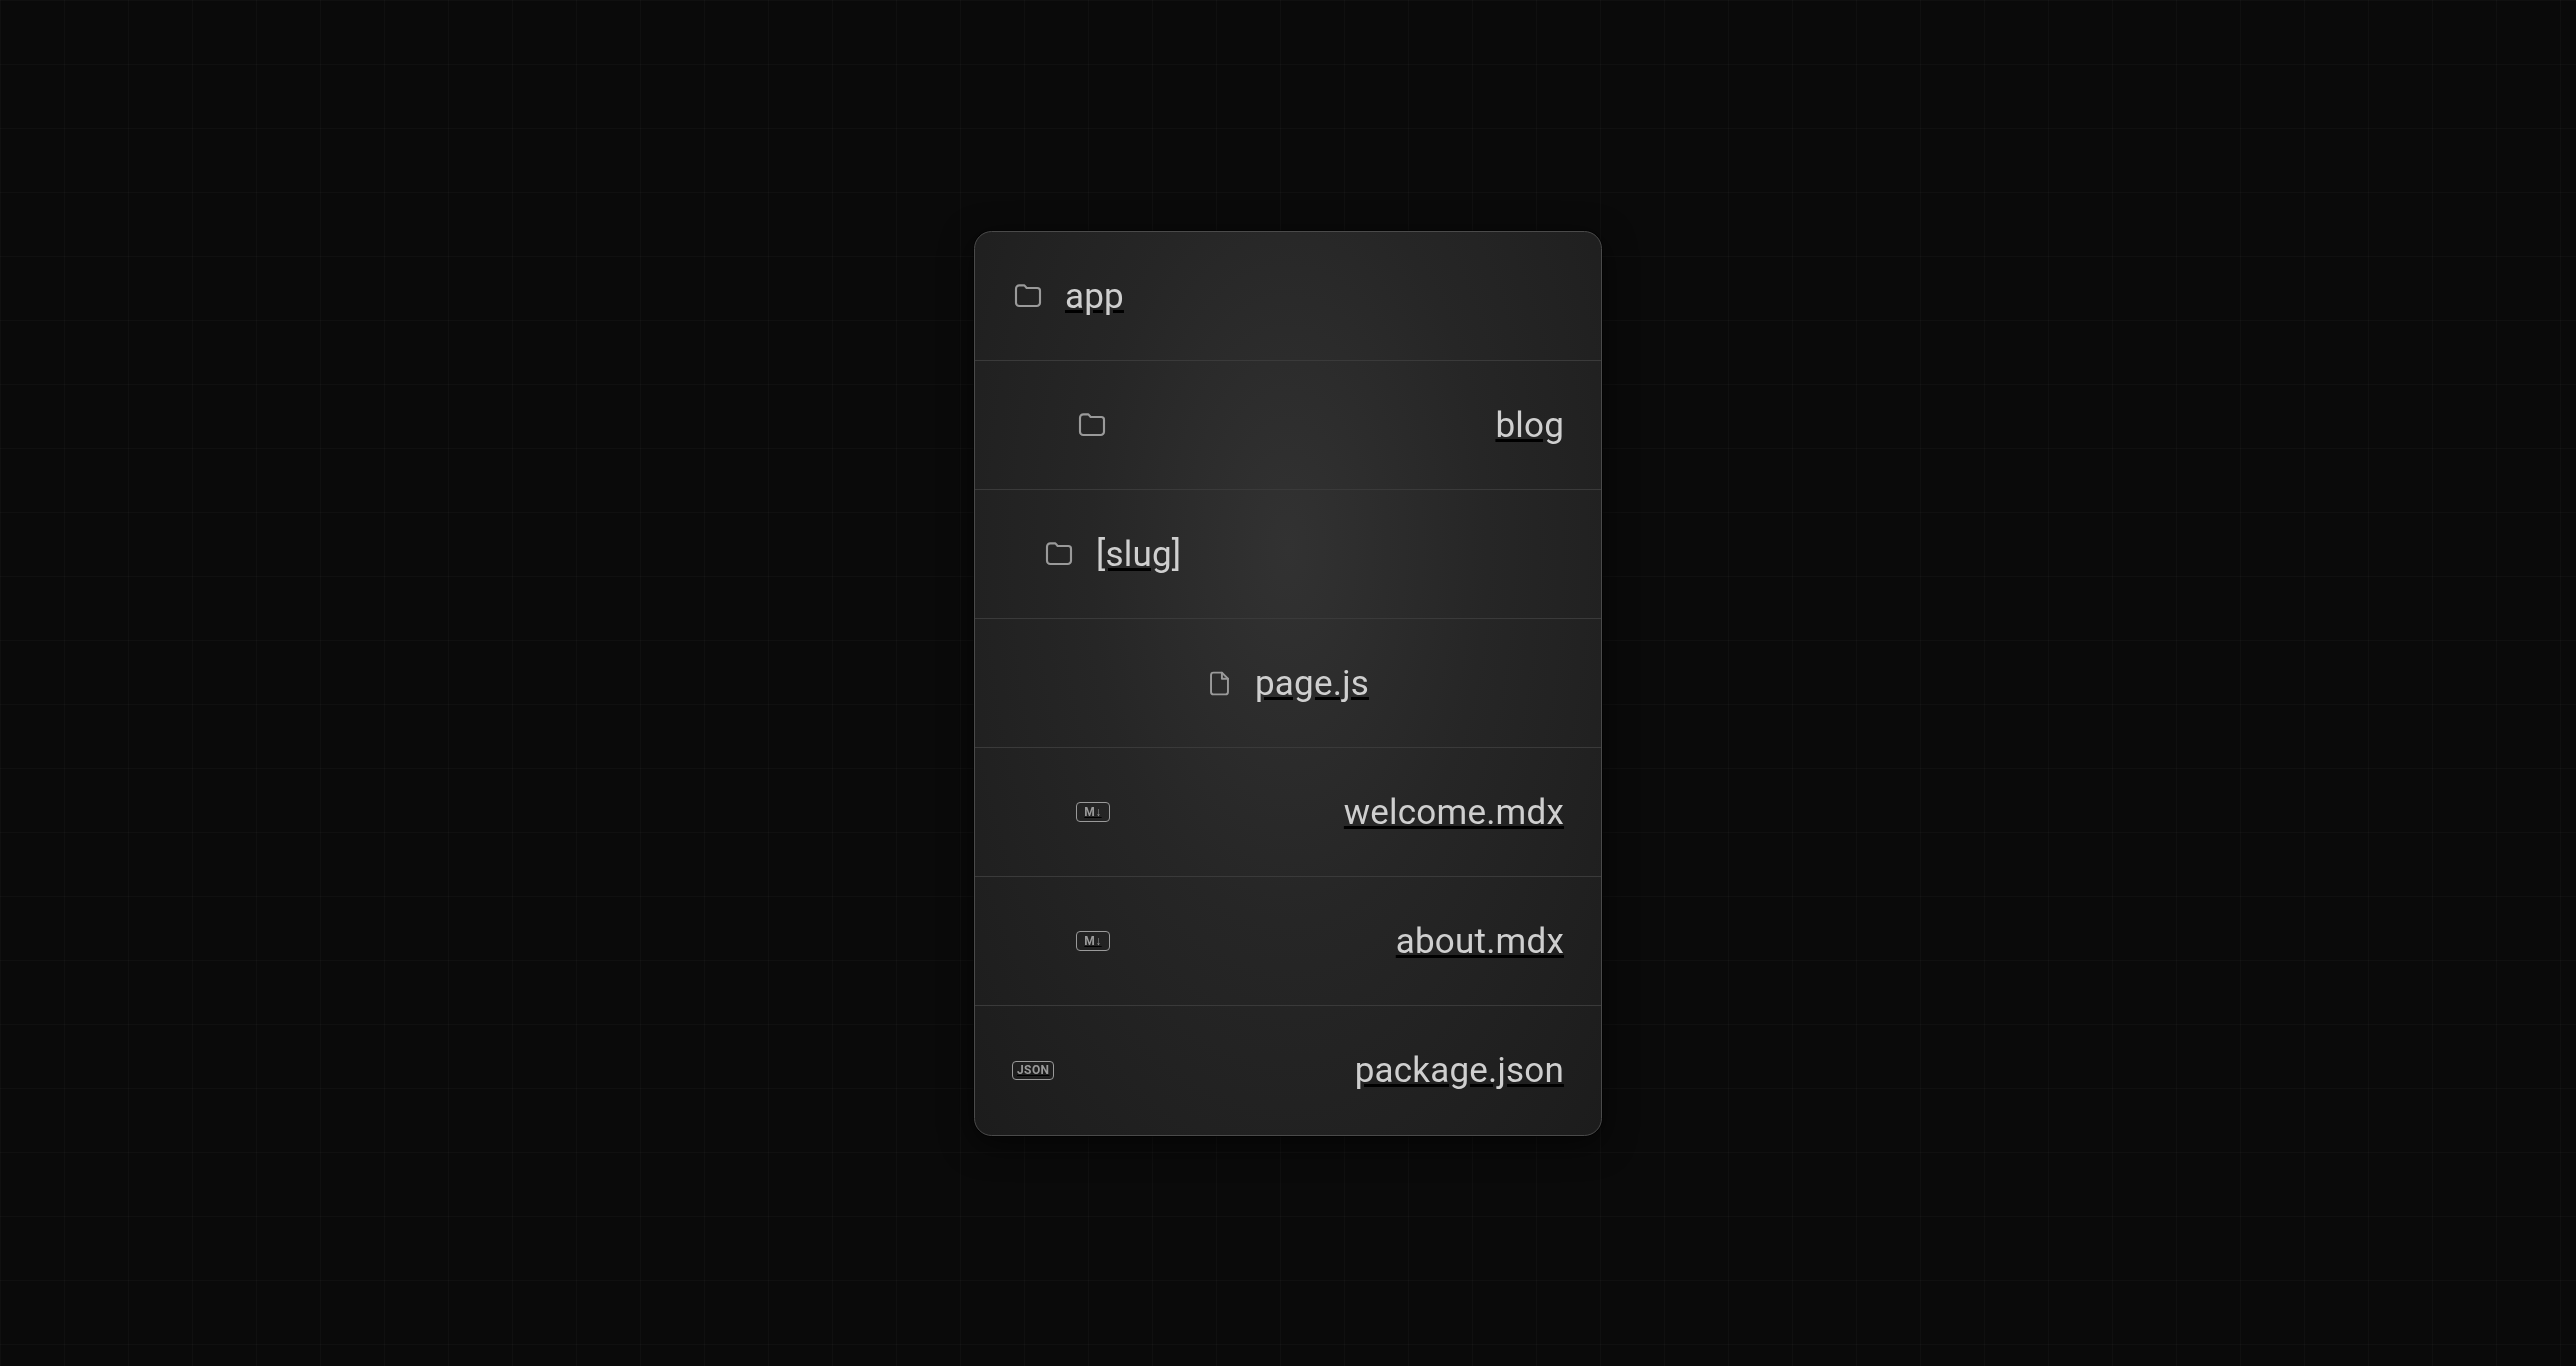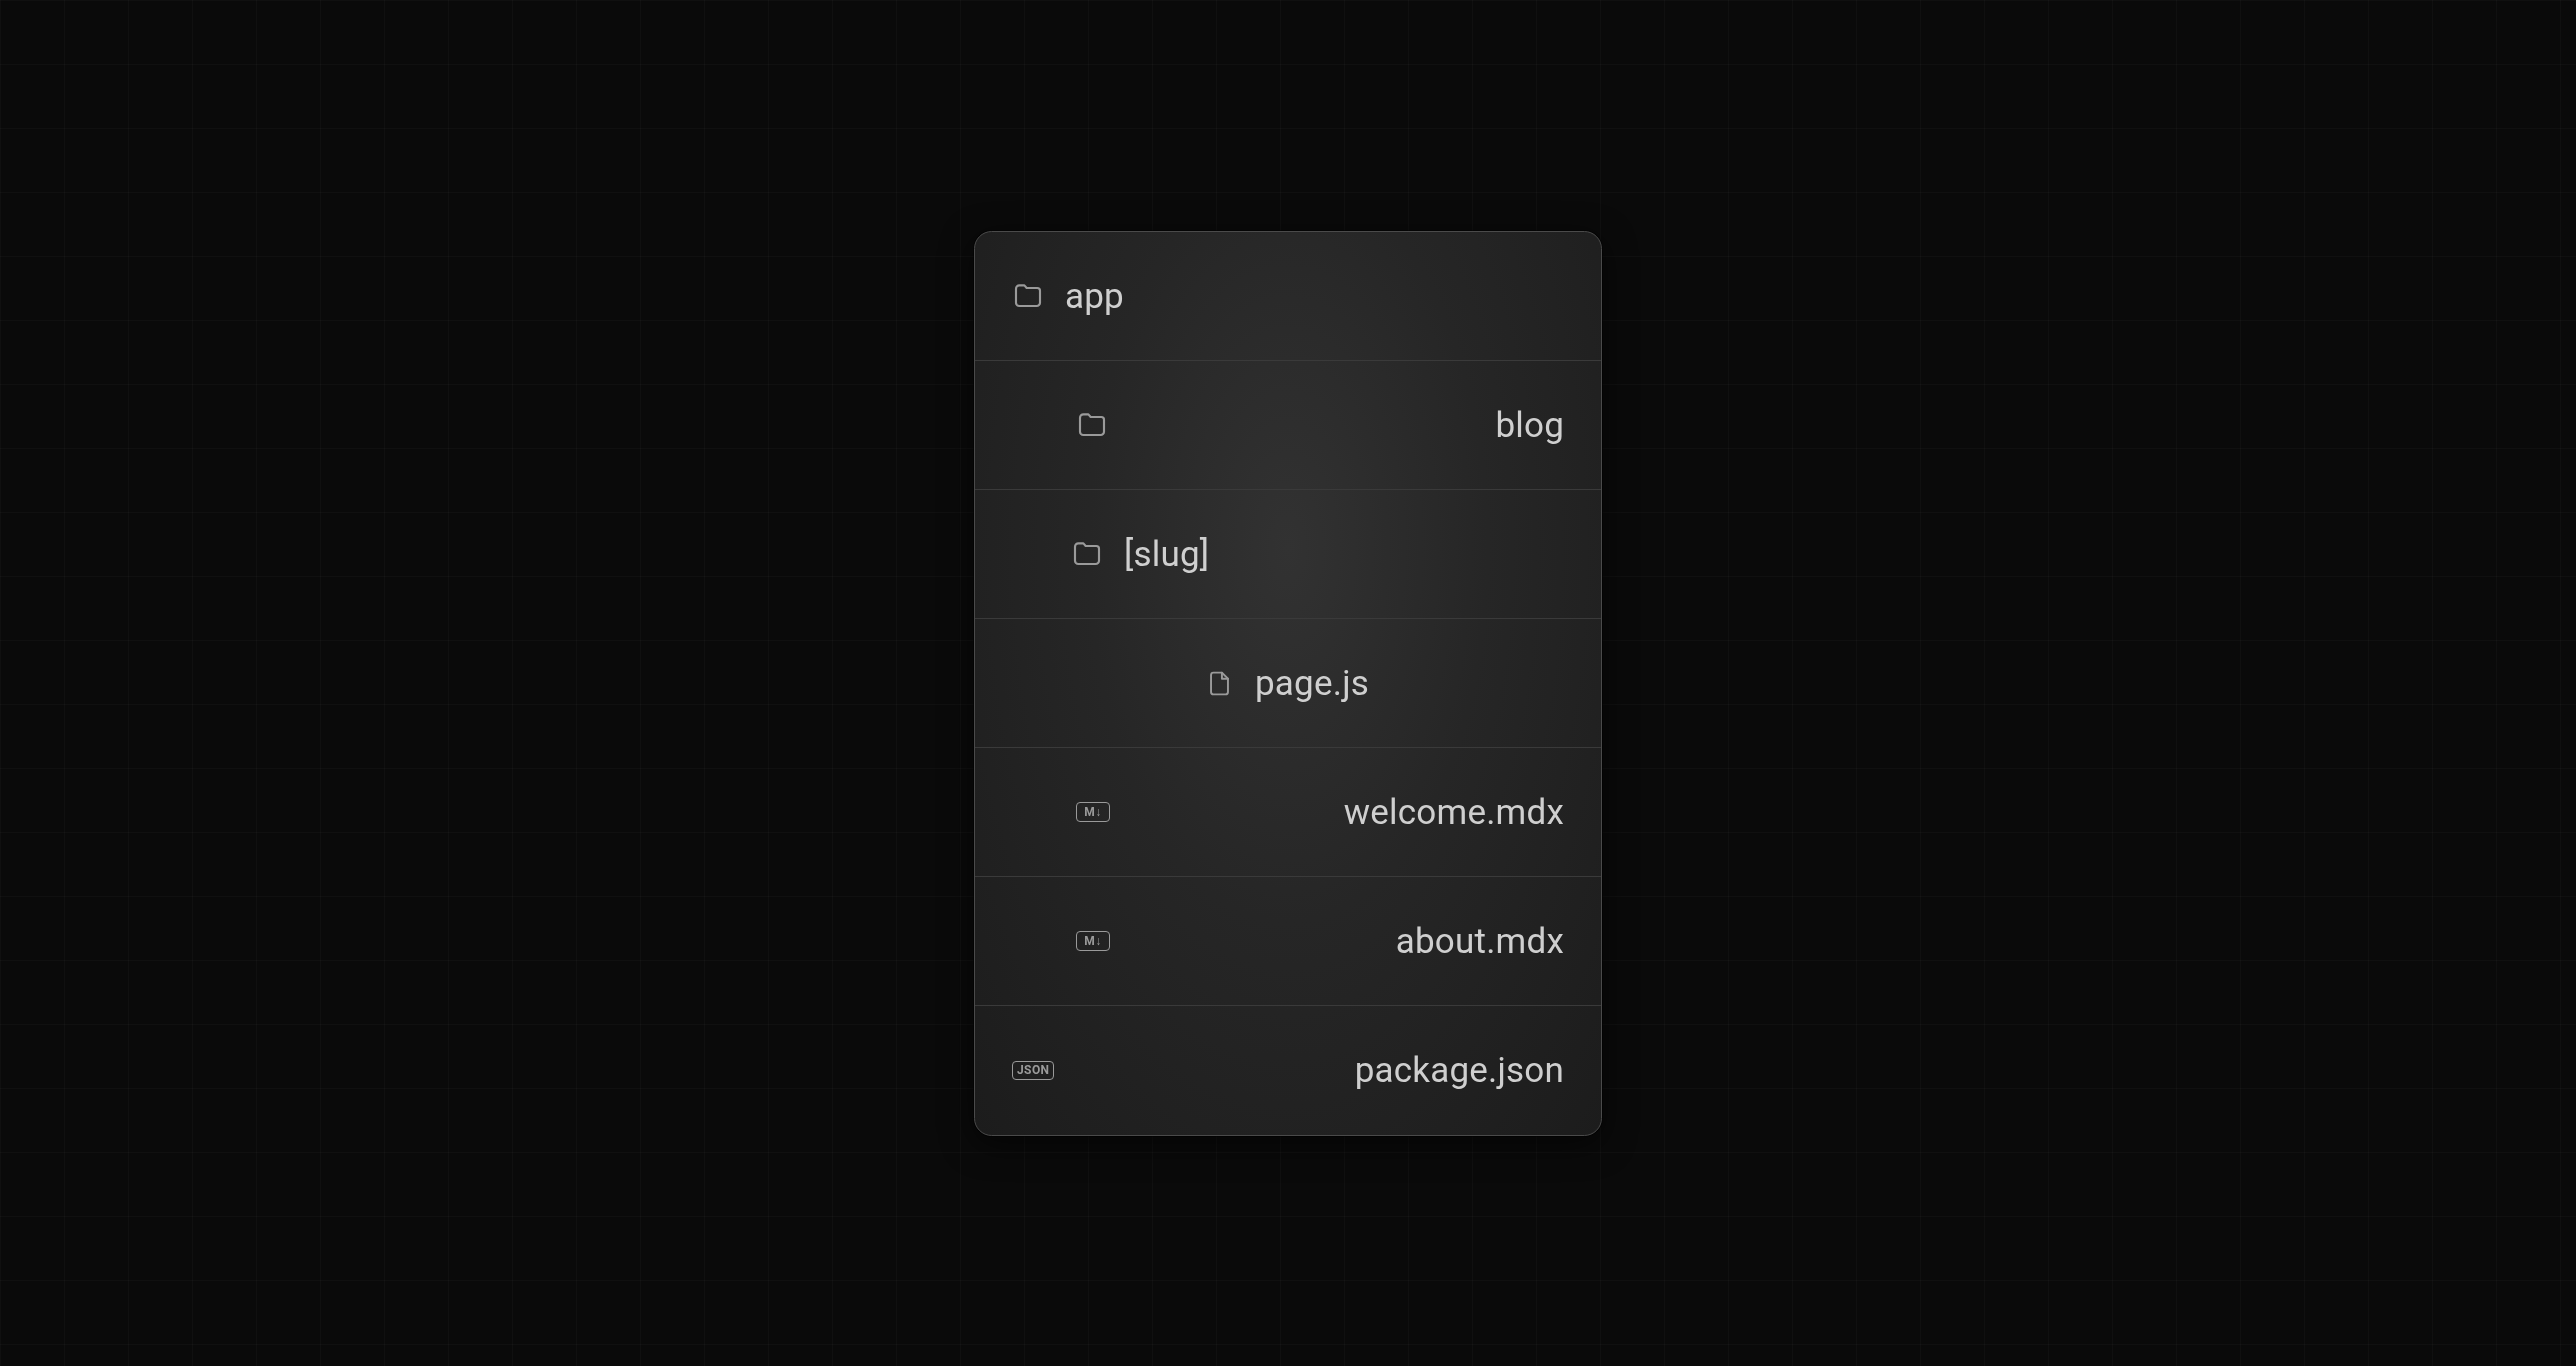--- a/index.html
+++ b/index.html
@@ -18,37 +18,38 @@
     min-height: 1367px;
     min-width: 2576px;
   }
   .panel {
     width: 628px;
     border: 1.6px solid #4a4a4a;
     border-radius: 17.7px;
     background: radial-gradient(ellipse at 50% 35%, #323232 0%, #262626 45%, #1c1c1c 100%);
     overflow: hidden;
     box-shadow: 0 0 0 0.8px rgba(0,0,0,0.6), 0 8px 32px rgba(0,0,0,0.6);
+    text-decoration: underline;
   }
   .row {
     display: flex;
     align-items: center;
     gap: 21px;
     height: 129px;
     border-bottom: 0.8px solid #3a3a3a;
     padding-left: 37px;
     padding-right: 37px;
     color: #cfcfcf;
     font-size: 35px;
     font-weight: 400;
     letter-spacing: 0.2px;
   }
   .row:last-child { border-bottom: none; justify-content: space-between; }
   .row.depth-1 { padding-left: 101px; justify-content: space-between; }
-  .row.depth-2 { padding-left: 96px; }
+  .row.depth-2 { padding-left: 68px; }
   .row.depth-3 { padding-left: 230px; }
   .icon {
     display: inline-flex;
     align-items: center;
     justify-content: center;
     color: #9a9a9a;
     flex-shrink: 0;
   }
   .icon svg { display: block; }
   .badge {

